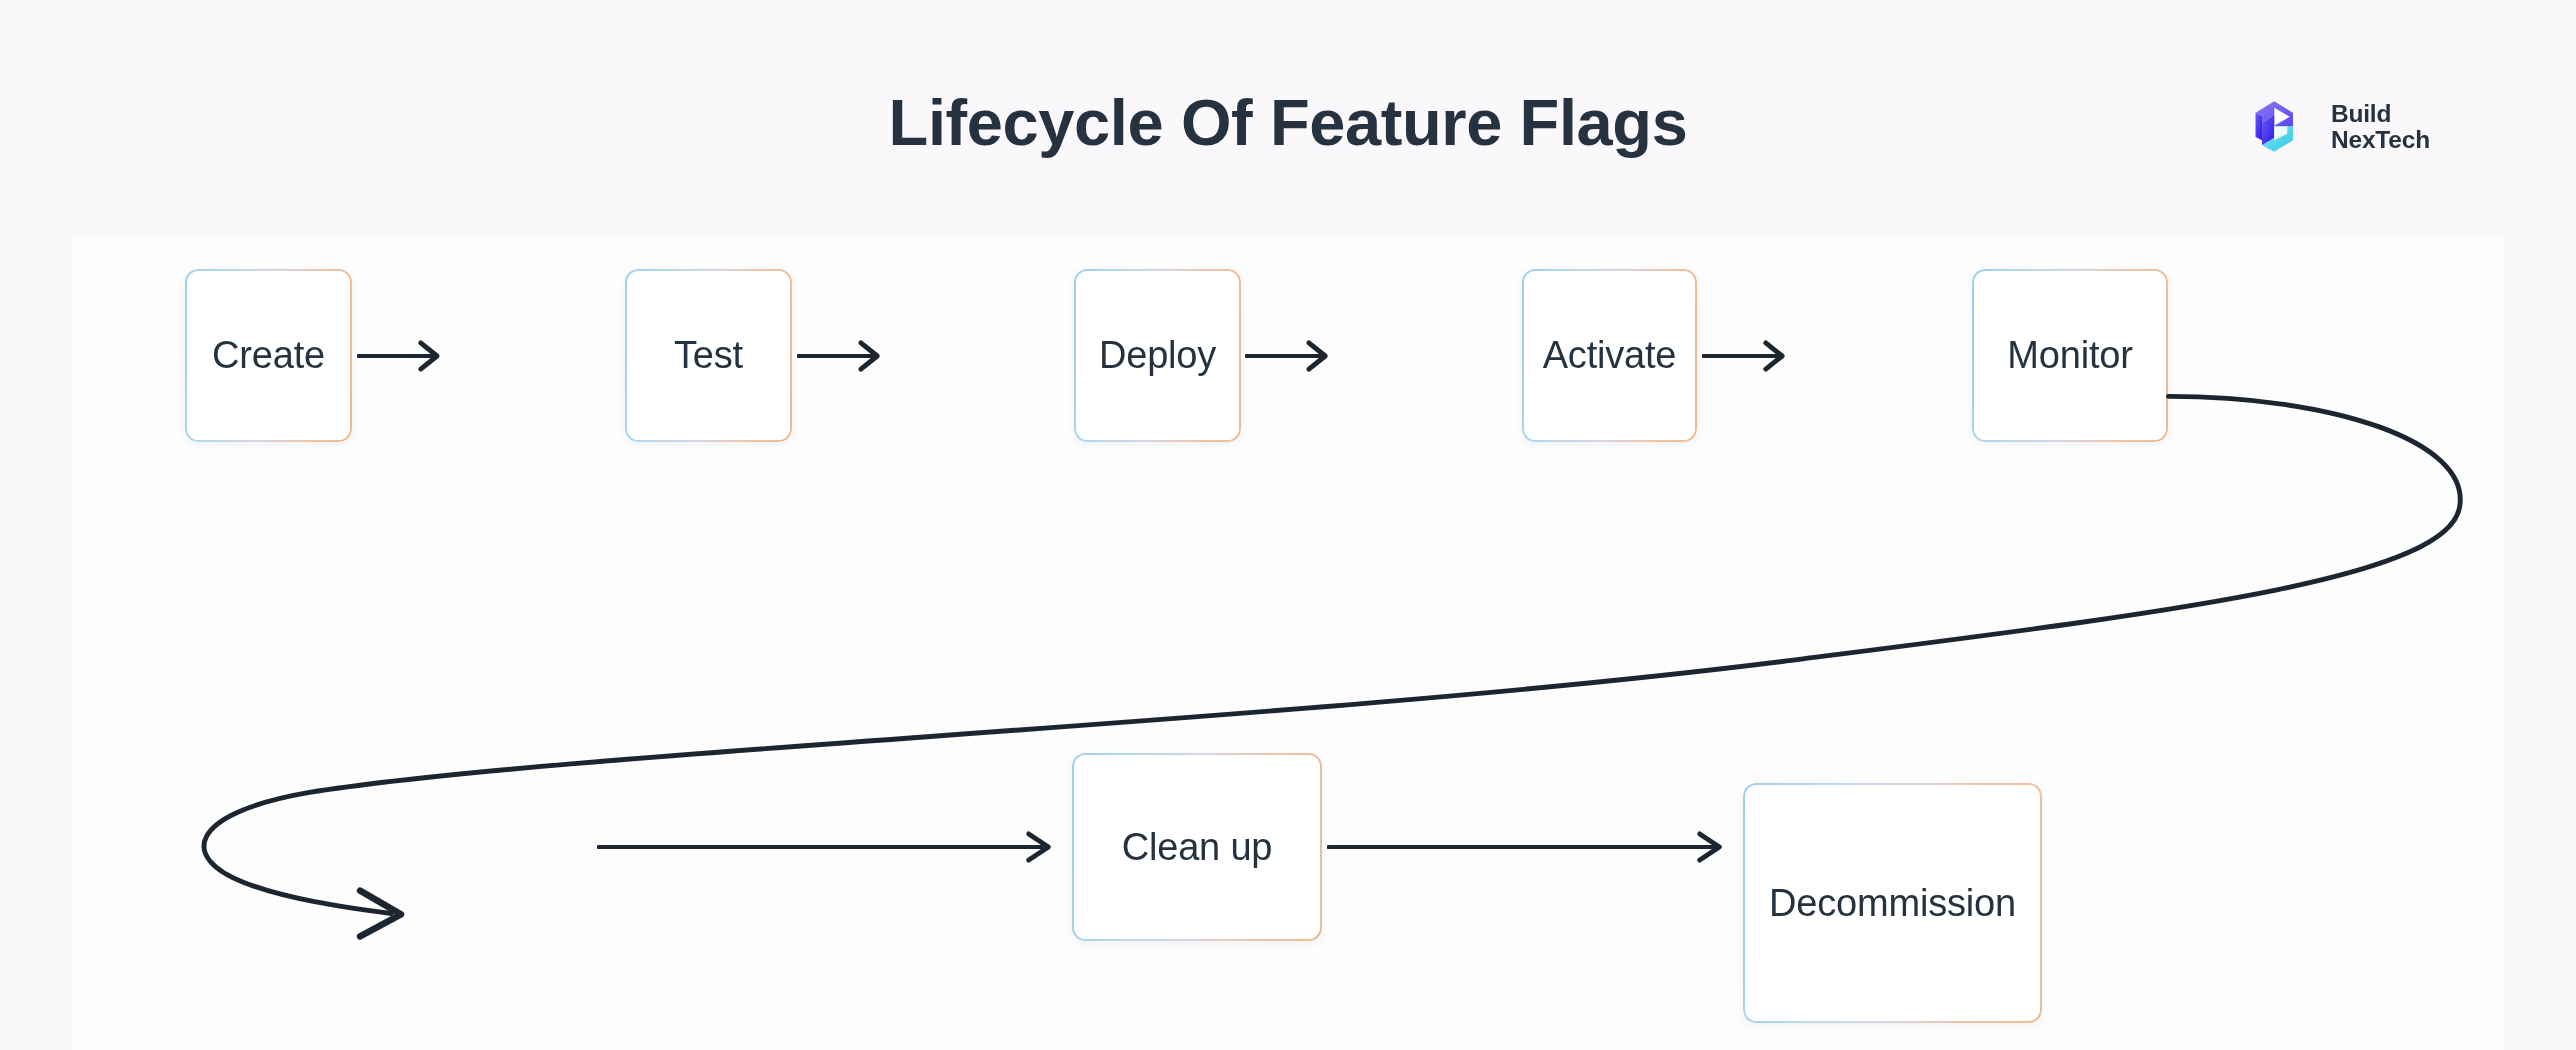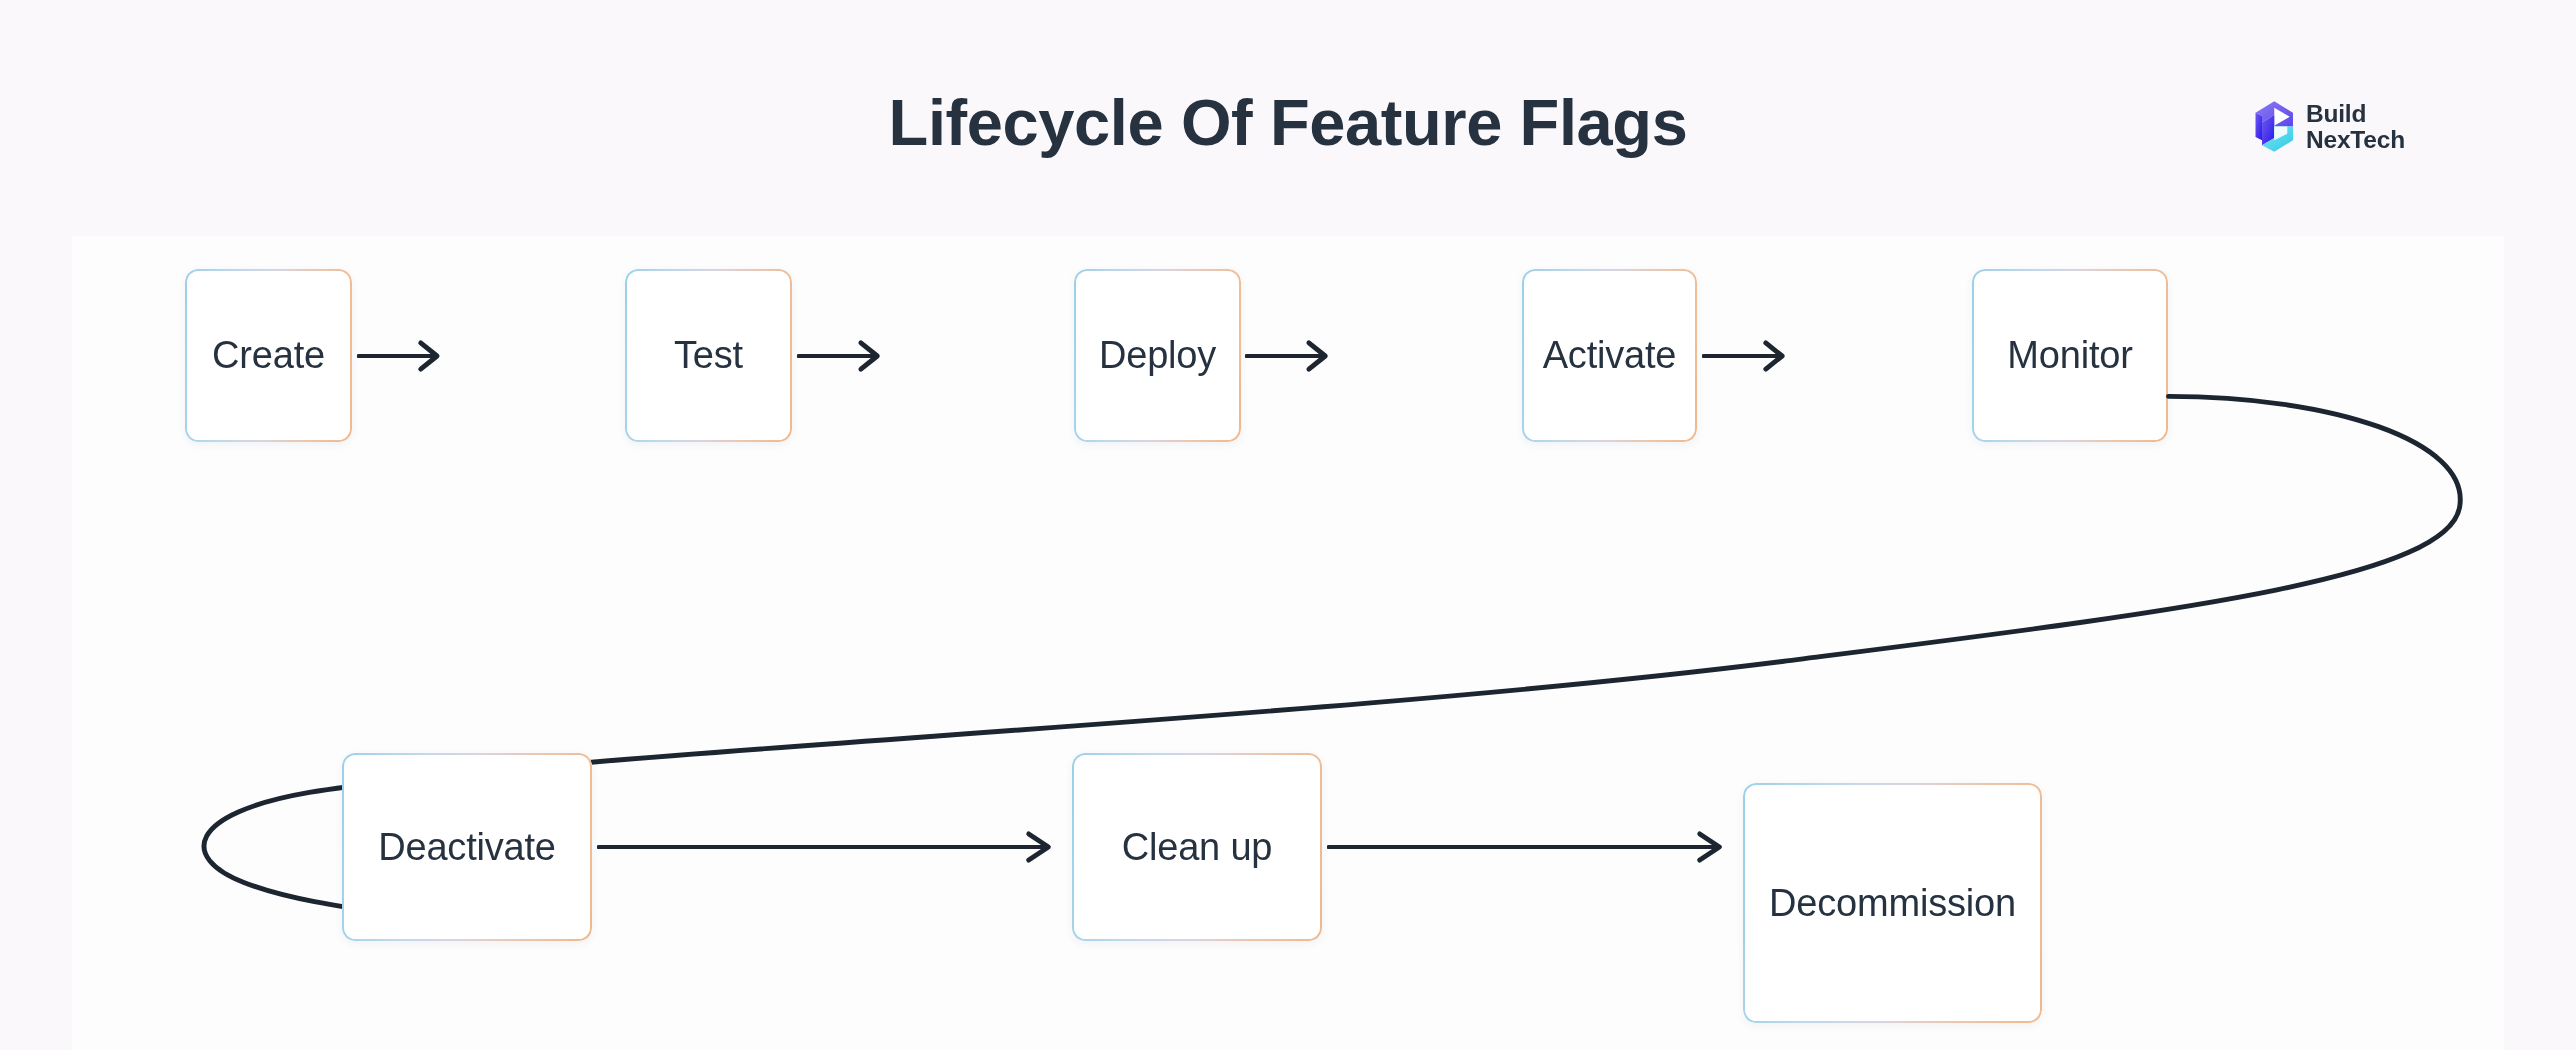--- a/index.html
+++ b/index.html
@@ -37,21 +37,21 @@
     line-height: 1.0;
   }
 
   
   #brand-logo {
     position: absolute;
     left: 2252px;
     top: 98px;
     display: flex;
     align-items: center;
-    gap: 3px;
+    gap: 28px;
   }
   #brand-mark { width: 51px; height: 57px; display: block; }
   #brand-wordmark {
     display: flex;
     flex-direction: column;
     line-height: 1.06;
     font-size: 24.5px;
     font-weight: 700;
     color: #26323f;
     letter-spacing: -0.2px;
@@ -189,23 +189,20 @@
   <svg id="loop-arrow" viewBox="0 0 2972 996">
     <path d="M2562 196
              C 2760 196, 2930 250, 2918 330
              C 2906 420, 2560 460, 2090 520
              C 1500 594, 600 630, 290 680
              C 140 706, 132 760, 210 790
              C 260 810, 330 820, 390 828" stroke="#1c2530" stroke-width="6" fill="none" stroke-linecap="round"></path>
     <path d="M352 800 L402 829 L352 856" stroke="#1c2530" stroke-width="8" fill="none" stroke-linecap="round" stroke-linejoin="round"></path>
   </svg>
 
-  <div class="node" style="left:270px;  top:517px; width:250px; height:188px;">
-    <span>Deactivate</span>
-  </div>
 
   <div class="node" style="left:1000px; top:517px; width:250px; height:188px;">
     <span>Clean up</span>
   </div>
 
   <div class="node" style="left:1671px; top:547px; width:299px; height:240px;justify-content:center;">
     <span>Decommission</span>
   </div>
 
   <svg class="arrow" style="left:525px; top:588px; width:471px; height:46px;" viewBox="0 0 576 56">

